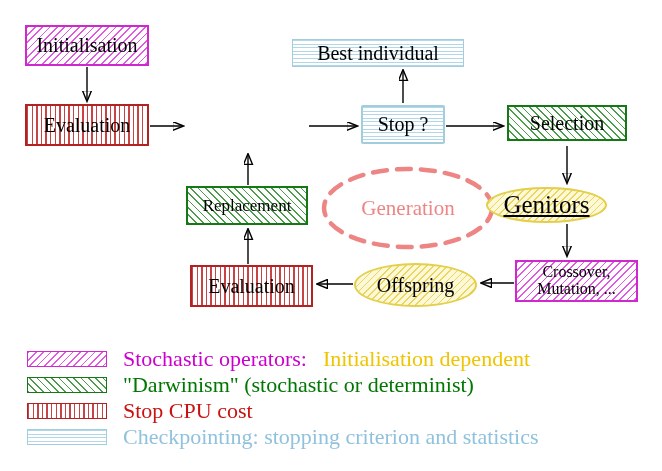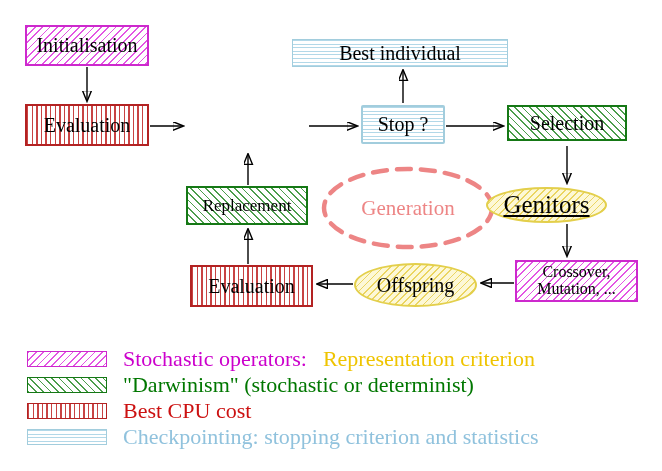--- a/index.html
+++ b/index.html
@@ -22,21 +22,21 @@
   .stripe-cyan{background-color:#fff;
     background-image:repeating-linear-gradient(180deg,#b2d8e8 0,#b2d8e8 1.1px,transparent 1.1px,transparent 3.6px);
     border:2px solid #a2cddd;}
   .hatch-yellow{background-color:#fdf8d6;
     background-image:repeating-linear-gradient(135deg,#ebd561 0,#ebd561 1.2px,transparent 1.2px,transparent 5px);
     border:2px solid #e3cf4b;border-radius:50%;}
   
   .n-init{left:25px;top:25px;width:124px;height:41px;font-size:20px;}
   .n-eval-top{left:25px;top:104px;width:124px;height:42px;font-size:20px;}
   .n-parents{left:187px;top:104px;width:121px;height:46px;font-size:20px;}
-  .n-best{left:292px;top:39px;width:216px;height:28px;font-size:20px;border-width:1px;}
+  .n-best{left:292px;top:39px;width:172px;height:28px;font-size:20px;border-width:1px;}
   .n-stop{left:361px;top:105px;width:84px;height:39px;font-size:20px;border-radius:2px;}
   .n-selection{left:507px;top:105px;width:120px;height:36px;font-size:20px;}
   .n-replacement{left:186px;top:186px;width:122px;height:39px;font-size:17px;}
   .n-generation{left:320px;top:166px;width:176px;height:84px;font-size:21px;color:#ed8585;}
   .n-generation svg{position:absolute;left:0;top:0;}
   .n-generation .lbl{position:relative;}
   .n-genitors{left:486px;top:187px;width:121px;height:36px;font-size:25px;text-decoration:underline;}
   .n-eval-bot{left:190px;top:265px;width:123px;height:42px;font-size:20px;}
   .n-offspring{left:354px;top:263px;width:123px;height:44px;font-size:20px;text-align:right;}
   .n-crossover{left:515px;top:260px;width:123px;height:42px;font-size:16px;flex-direction:column;}
@@ -121,31 +121,31 @@
   </div>
 
   <div class="node hatch-magenta n-crossover">
     <span>Crossover,</span>
     <span>Mutation, ...</span>
   </div>
 
   <div class="legend-row lg-1">
     <div class="swatch hatch-magenta"></div>
     <span class="txt c-magenta">Stochastic operators:</span>
-    <span class="txt c-gold">Representation criterion</span>
+    <span class="txt c-gold">Initialisation dependent</span>
   </div>
 
   <div class="legend-row lg-2">
     <div class="swatch hatch-green"></div>
     <span class="txt c-green">"Darwinism" (stochastic or determinist)</span>
   </div>
 
   <div class="legend-row lg-3">
     <div class="swatch stripe-red"></div>
-    <span class="txt c-red">Best CPU cost</span>
+    <span class="txt c-red">Stop CPU cost</span>
   </div>
 
   <div class="legend-row lg-4">
     <div class="swatch stripe-cyan"></div>
     <span class="txt c-cyan">Checkpointing: stopping criterion and statistics</span>
   </div>
 
 </div>
 
 </body></html>

